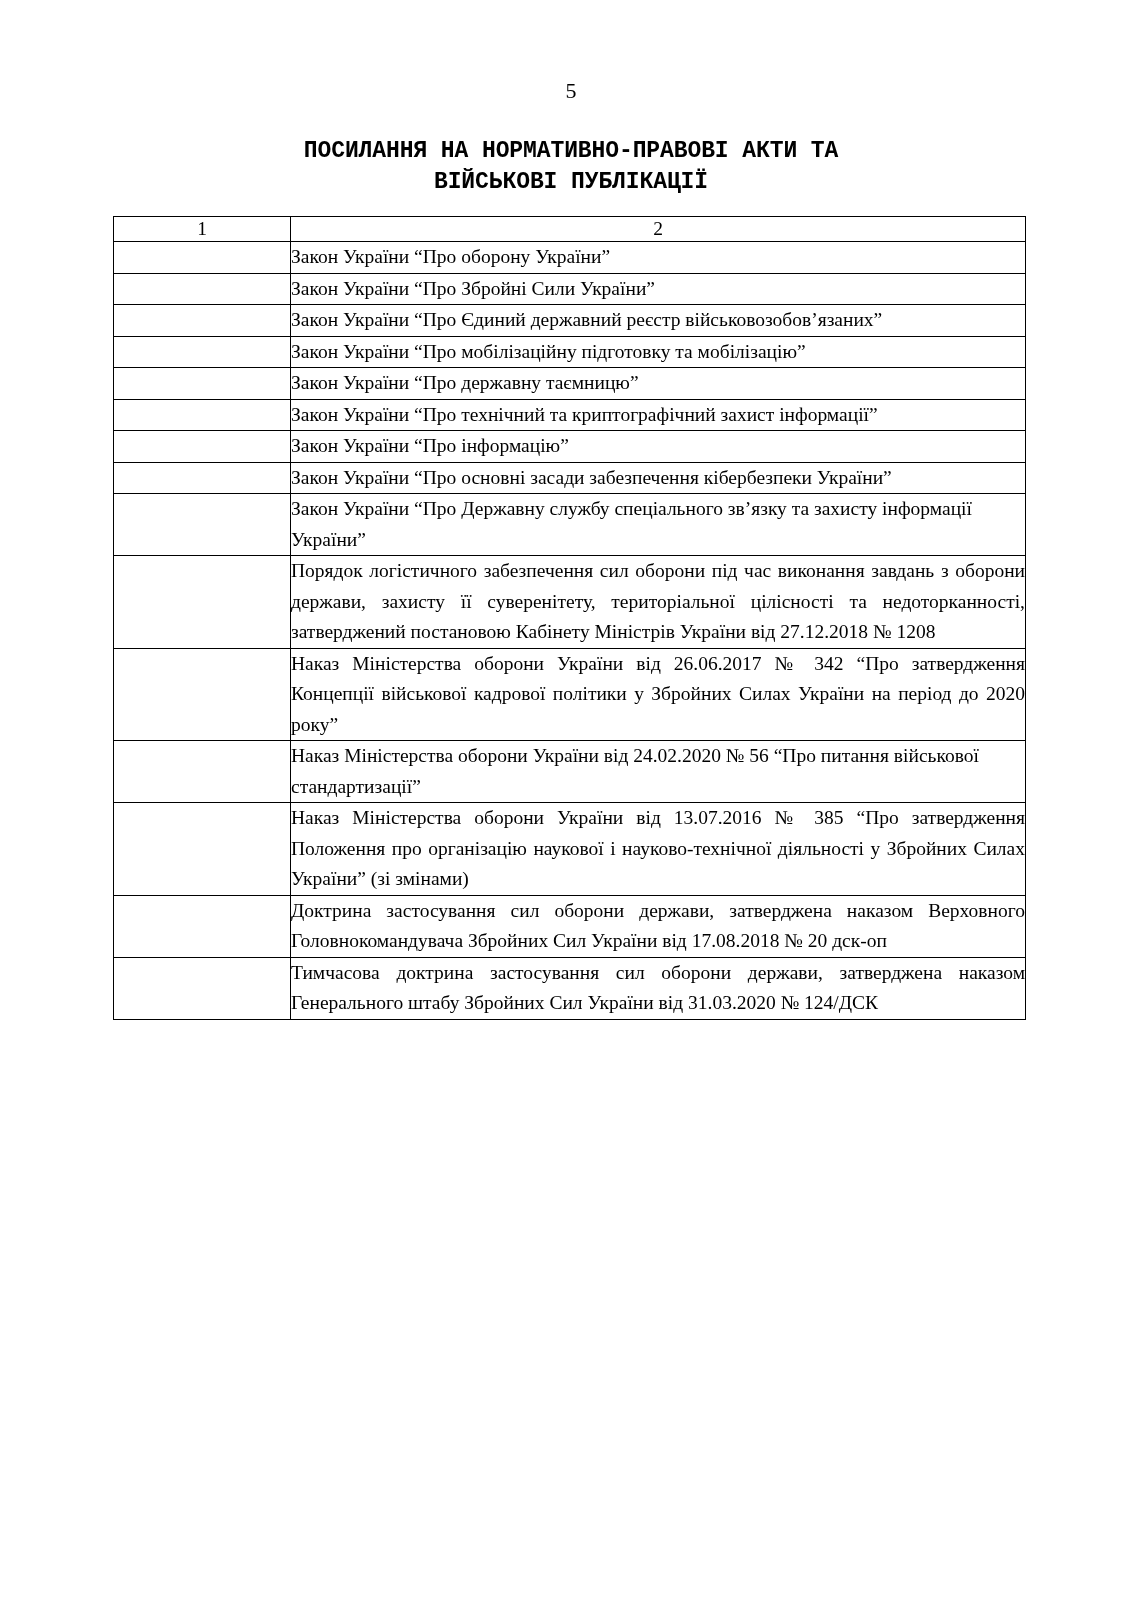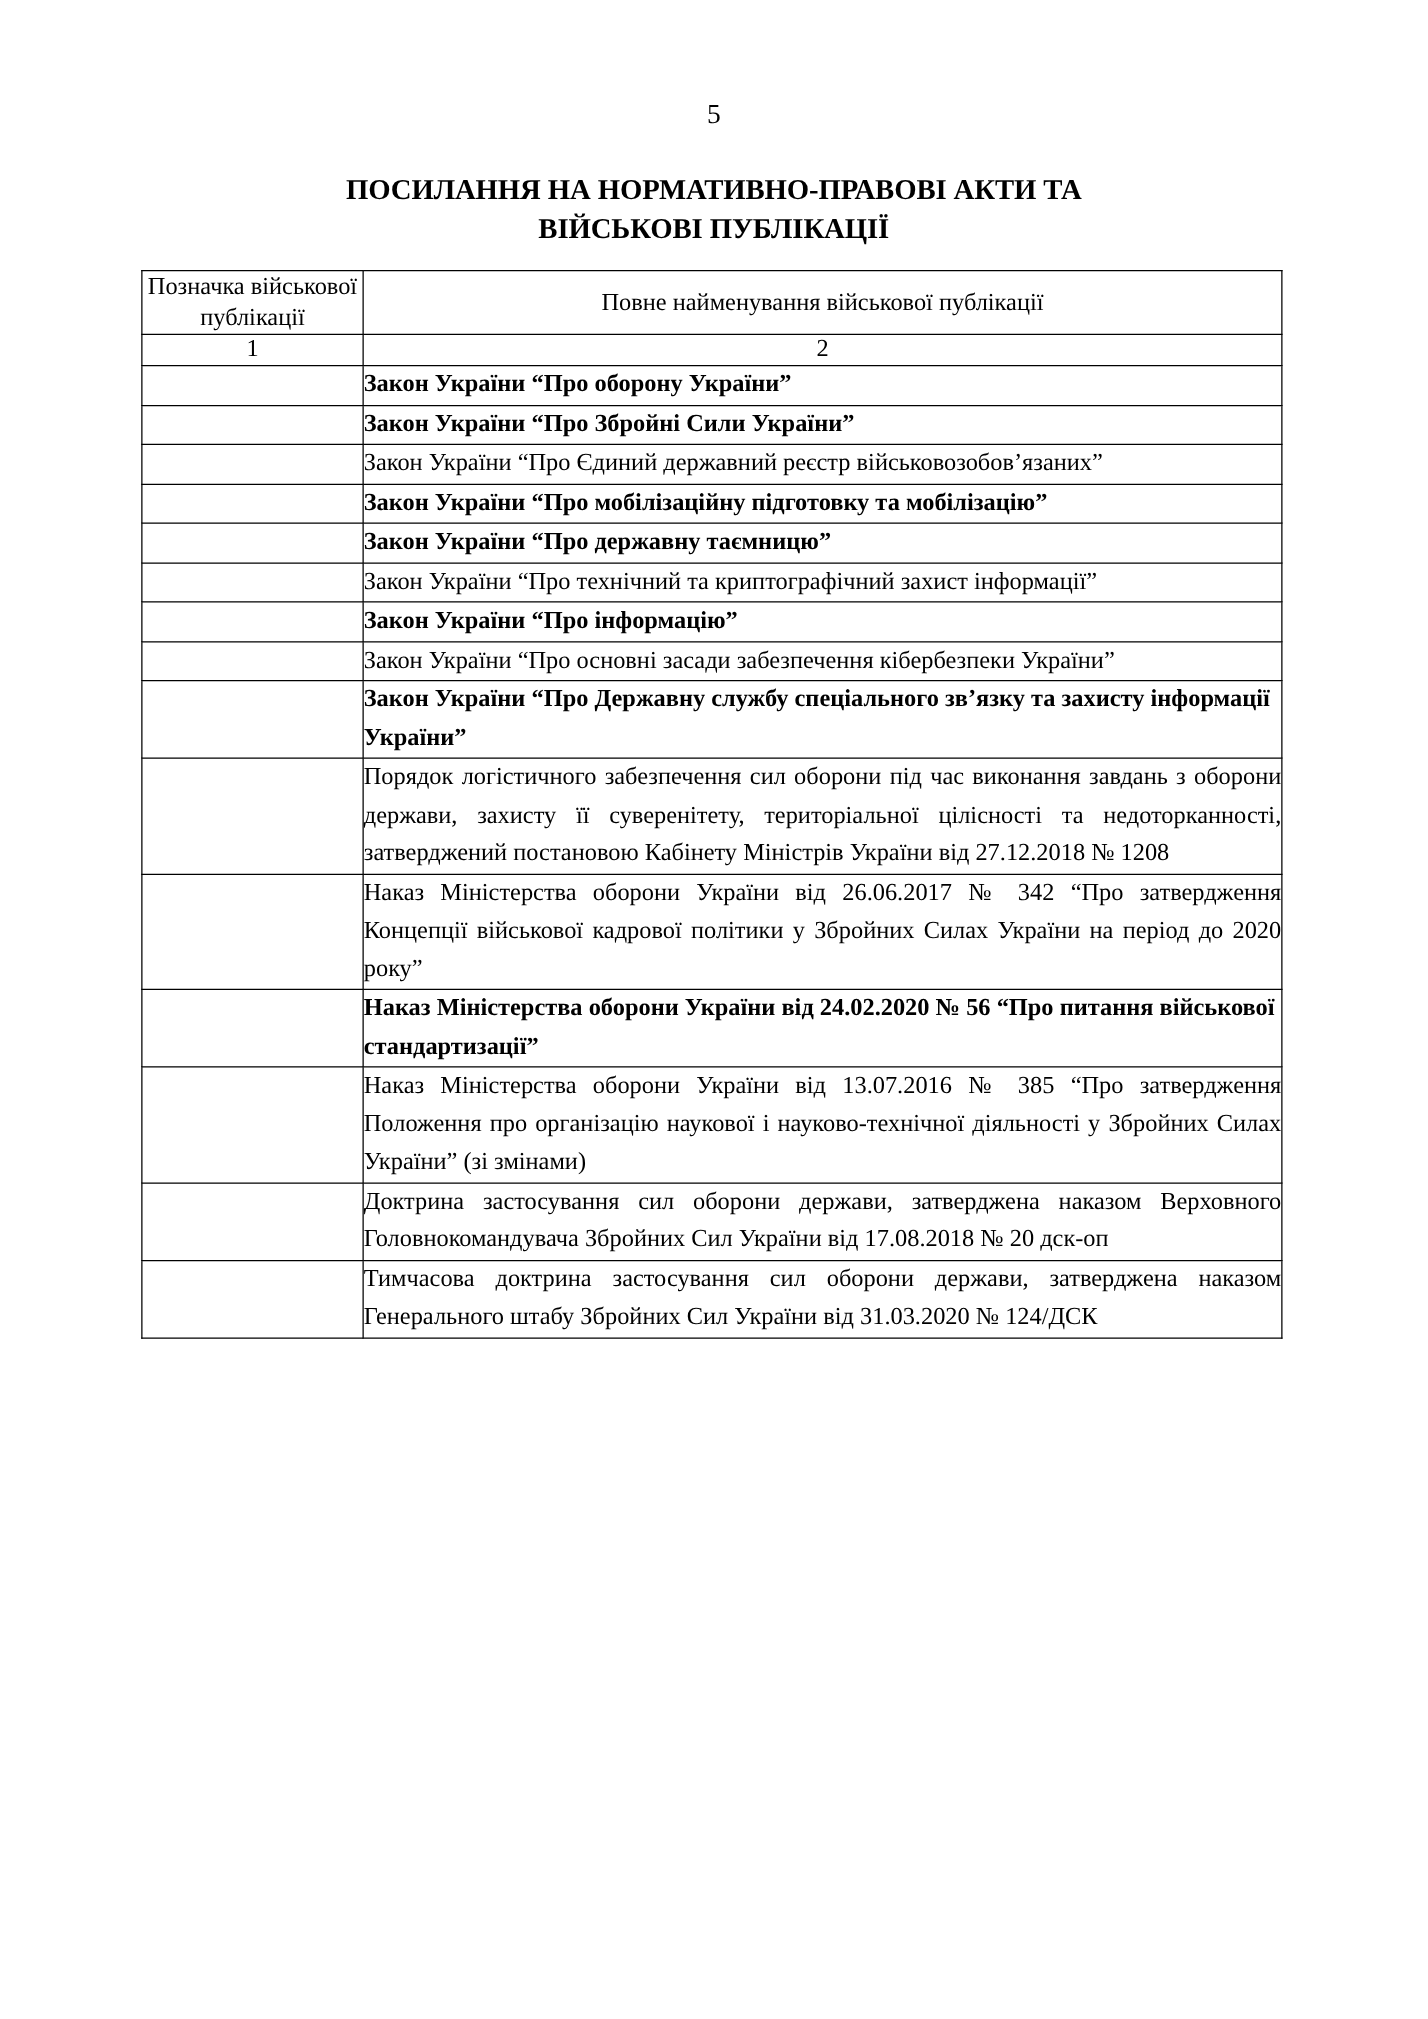--- a/index.html
+++ b/index.html
@@ -39,20 +39,21 @@
     width: 800px;
     text-align: center;
     font-size: 23px;
     font-weight: bold;
     line-height: 31px;
     letter-spacing: -0.1px;
   }
   .doc-title .title-line {
     display: block;
     white-space: nowrap;
+    font-family: Liberation Mono, monospace;
   }
 
   table.ref-table {
     position: absolute;
     top: 216px;
     left: 113px;
     width: 912px;
     border-collapse: collapse;
     table-layout: fixed;
     font-size: 19.5px;
@@ -89,45 +90,40 @@
   }
   .body-cell {
     padding: 3px 9px 4px 10px;
     line-height: 30.5px;
     text-align: justify;
     text-align-last: left;
     hyphens: none;
   }
   .body-cell.nojust {
     text-align: left;
-    font-weight: bold;
   }
 </style>
 </head>
 <body>
 
 <div class="page">
 
   <div class="page-number">5</div>
 
   <div class="doc-title">
     <span class="title-line">ПОСИЛАННЯ НА НОРМАТИВНО-ПРАВОВІ АКТИ ТА</span>
     <span class="title-line">ВІЙСЬКОВІ ПУБЛІКАЦІЇ</span>
   </div>
 
   <table class="ref-table">
     <colgroup>
       <col class="c1">
       <col class="c2">
     </colgroup>
     <thead>
-      <tr>
-        <th class="hd-cell">Позначка військової публікації</th>
-        <th class="hd-cell wide">Повне найменування військової публікації</th>
-      </tr>
       <tr class="numrow">
         <td>1</td>
         <td>2</td>
       </tr>
     </thead>
     <tbody id="table-body">
         <tr>
           <td class="mark-cell"></td>
           <td class="body-cell nojust">Закон України “Про оборону України”</td>
         </tr>

